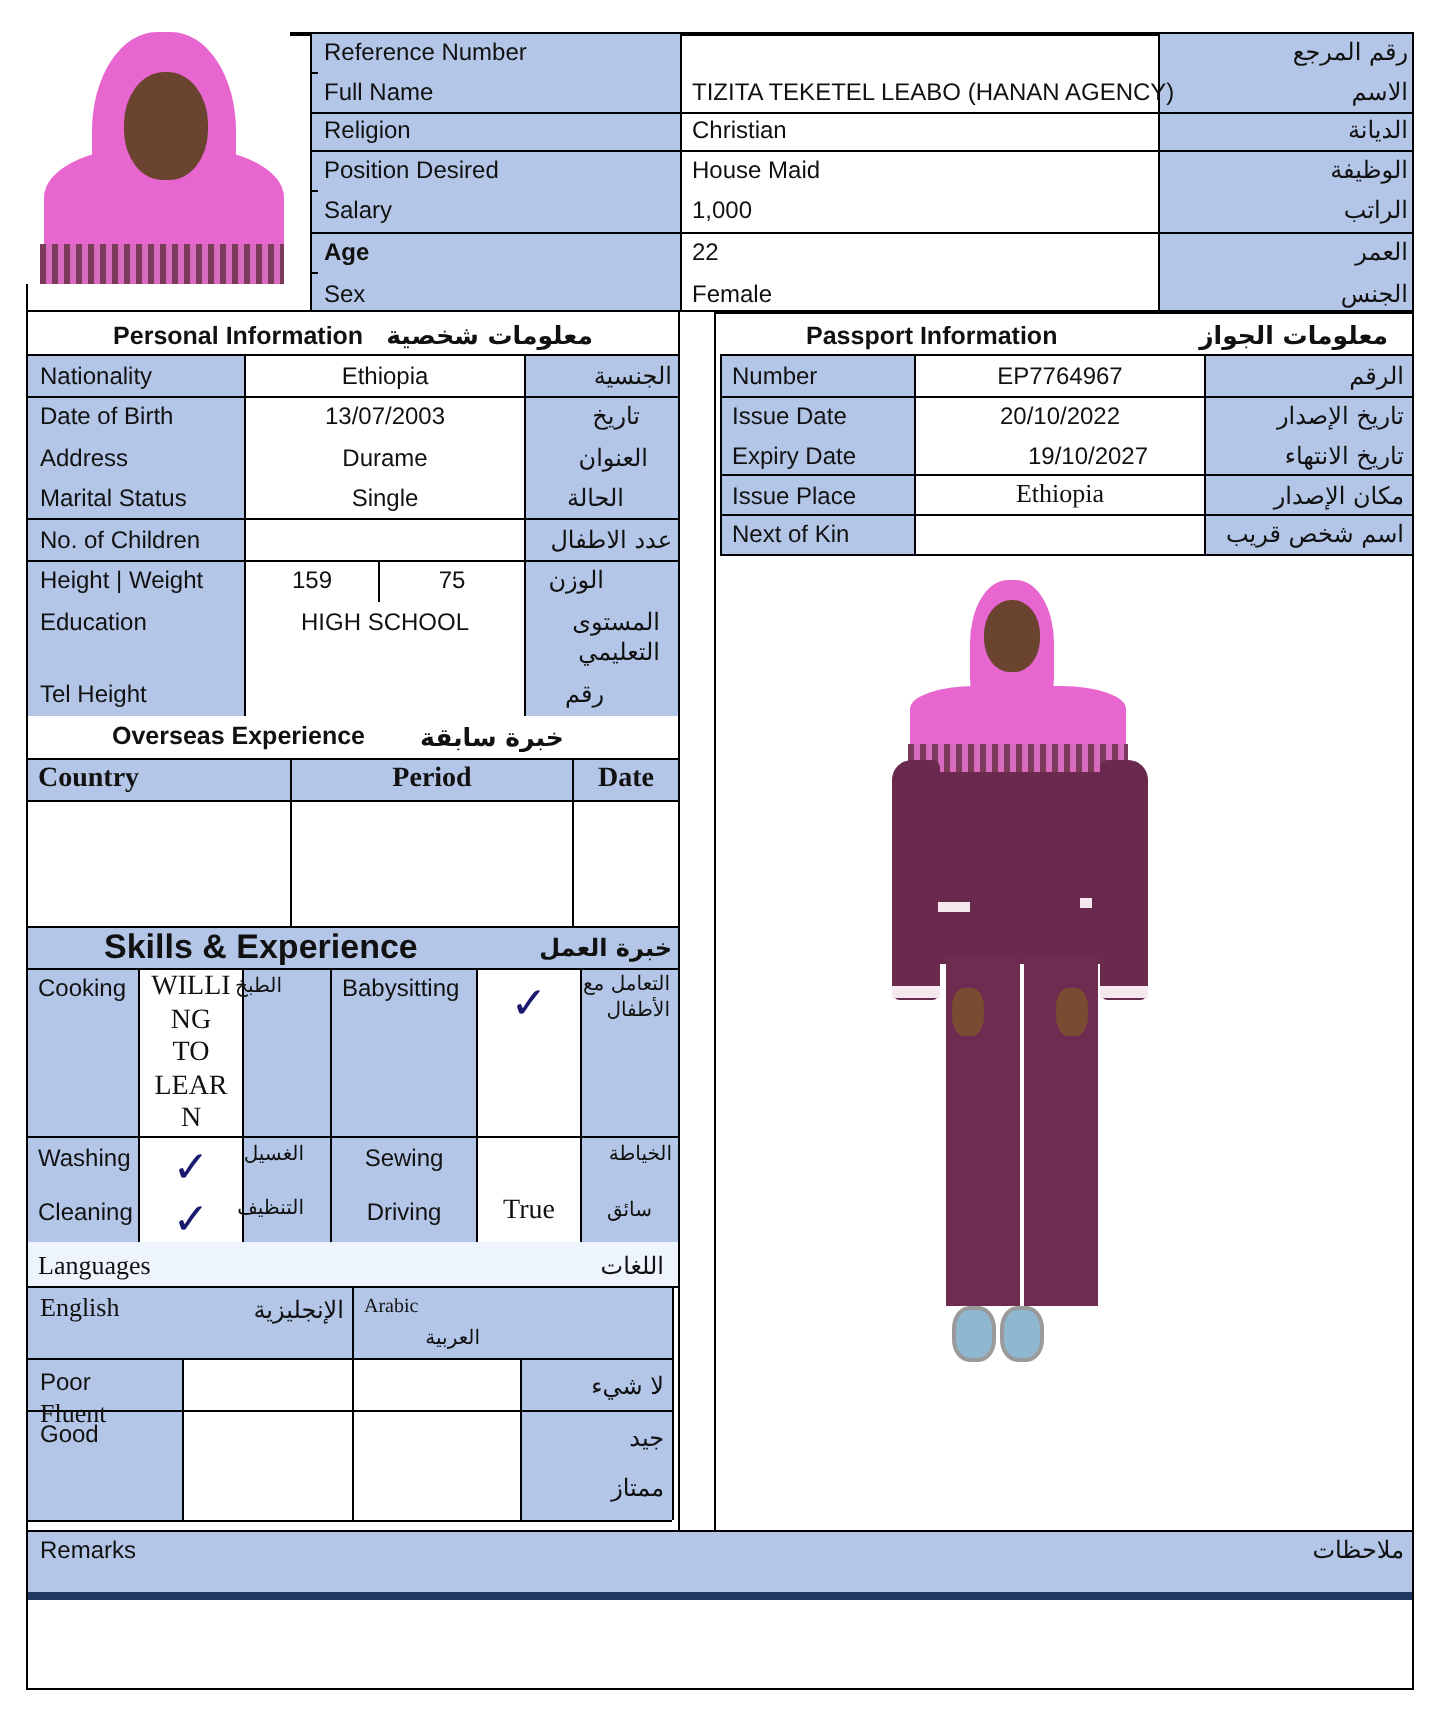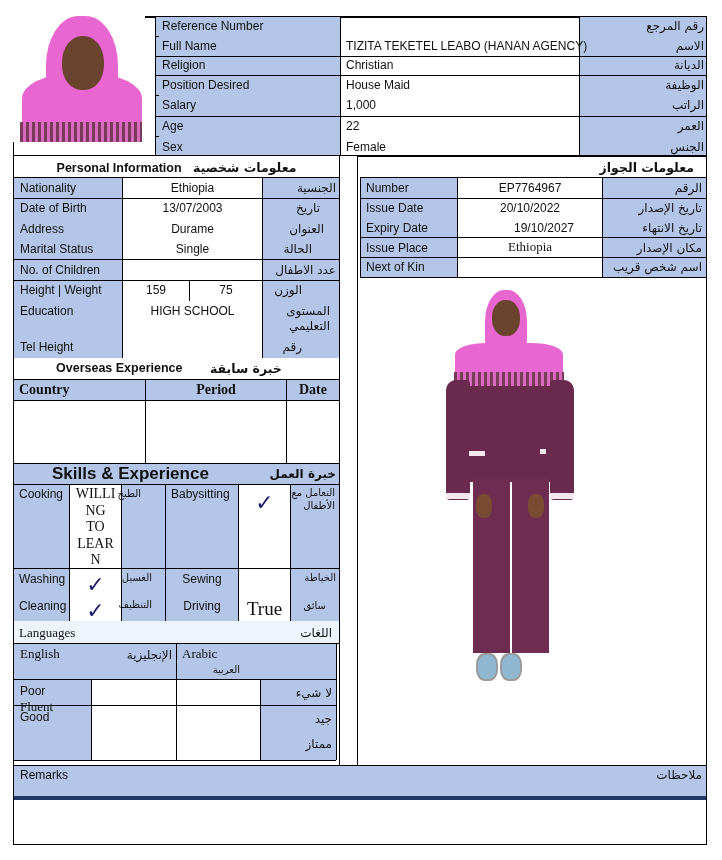--- a/index.html
+++ b/index.html
@@ -66,21 +66,21 @@
   <span class="ar" style="right:18px;top:58px;">الديانة</span>
 
   <span class="lbl" style="left:162px;top:78px;">Position Desired</span>
   <span class="lbl" style="left:346px;top:78px;">House Maid</span>
   <span class="ar" style="right:18px;top:78px;">الوظيفة</span>
 
   <span class="lbl" style="left:162px;top:98px;">Salary</span>
   <span class="lbl" style="left:346px;top:98px;">1,000</span>
   <span class="ar" style="right:18px;top:98px;">الراتب</span>
 
-  <span class="lbl" style="left:162px;top:119px;">Age</span>
+  <span class="lbl" style="left:162px;top:119px;font-weight:bold;">Age</span>
   <span class="lbl" style="left:346px;top:119px;">22</span>
   <span class="ar" style="right:18px;top:119px;">العمر</span>
 
   <span class="lbl" style="left:162px;top:140px;">Sex</span>
   <span class="lbl" style="left:346px;top:140px;">Female</span>
   <span class="ar" style="right:18px;top:140px;">الجنس</span>
 </div>
 
 <div class="vline" style="left:13px;top:155px;height:611px;"></div>
 <div class="vline" style="left:339px;top:155px;height:611px;"></div>
@@ -180,35 +180,35 @@
 
   <span class="lbl ctr" style="left:166px;width:72px;top:572px;">Sewing</span>
   <span class="abs ctr" style="left:239px;width:51px;top:572px;"></span>
   <span class="ar" style="right:386px;top:571px;font-size:10px;">الخياطة</span>
 
   <span class="lbl" style="left:19px;top:599px;">Cleaning</span>
   <span class="abs check ctr" style="left:70px;width:51px;top:598px;">✓</span>
   <span class="ar" style="right:570px;top:598px;font-size:10px;">التنظيف</span>
 
   <span class="lbl ctr" style="left:166px;width:72px;top:599px;">Driving</span>
-  <span class="abs serif ctr" style="left:239px;width:51px;top:598px;font-size:19px;text-align:center;">True</span>
+  <span class="abs serif ctr" style="left:239px;width:51px;top:598px;font-size:14px;text-align:center;">True</span>
   <span class="ar" style="right:396px;top:599px;font-size:10px;">سائق</span>
 </div>
 
 <div>
   <div class="abs" style="left:14px;top:621px;width:325px;height:22px;background:#eef4fc;"></div>
   <span class="lbl serif" style="left:19px;top:626px;font-size:13px;">Languages</span>
   <span class="ar" style="right:390px;top:626px;">اللغات</span>
   <div class="hline" style="left:14px;top:643px;width:325px;"></div>
 
   <div class="abs blue" style="left:14px;top:644px;width:322px;height:35px;"></div>
   <div class="vline" style="left:176px;top:643px;height:36px;"></div>
   <span class="lbl serif" style="left:20px;top:647px;font-size:13px;">English</span>
   <span class="ar" style="right:550px;top:648px;">الإنجليزية</span>
-  <span class="lbl serif" style="left:182px;top:647px;font-size:13px;">Arabic</span>
+  <span class="lbl serif" style="left:182px;top:647px;font-size:10px;">Arabic</span>
   <span class="ar" style="right:482px;top:663px;font-size:10px;">العربية</span>
   <div class="hline" style="left:14px;top:679px;width:322px;"></div>
 
   <div class="abs blue" style="left:14px;top:680px;width:77px;height:80px;"></div>
   <div class="abs blue" style="left:260px;top:680px;width:76px;height:80px;"></div>
   <div class="vline" style="left:91px;top:679px;height:81px;"></div>
   <div class="vline" style="left:176px;top:679px;height:81px;"></div>
   <div class="vline" style="left:260px;top:679px;height:81px;"></div>
   <div class="vline" style="left:336px;top:643px;height:117px;"></div>
   <div class="hline" style="left:14px;top:705px;width:322px;"></div>
@@ -220,20 +220,21 @@
   <span class="ar" style="right:390px;top:712px;">جيد</span>
   <span class="lbl serif" style="left:20px;top:700px;font-size:13px;">Fluent</span>
   <span class="ar" style="right:390px;top:737px;">ممتاز</span>
 </div>
 
 <div>
   <div class="hline" style="left:357px;top:156px;width:350px;"></div>
   <div class="vline" style="left:357px;top:156px;height:610px;"></div>
   <div class="vline" style="left:706px;top:156px;height:610px;"></div>
   <div class="abs" style="left:358px;top:158px;width:348px;height:20px;font-weight:bold;font-size:12.5px;line-height:20px;">
+    <span style="position:absolute;left:45px;">Passport Information</span>
     <span style="position:absolute;right:12px;font-family:'DejaVu Sans',sans-serif;">معلومات الجواز</span>
   </div>
   <div class="hline" style="left:360px;top:177px;width:346px;"></div>
   <div class="abs blue" style="left:361px;top:178px;width:96px;height:99px;"></div>
   <div class="abs blue" style="left:602px;top:178px;width:104px;height:99px;"></div>
   <div class="vline" style="left:360px;top:177px;height:100px;"></div>
   <div class="vline" style="left:457px;top:177px;height:100px;"></div>
   <div class="vline" style="left:602px;top:177px;height:100px;"></div>
   <div class="hline" style="left:360px;top:198px;width:346px;"></div>
   <div class="hline" style="left:360px;top:237px;width:346px;"></div>

